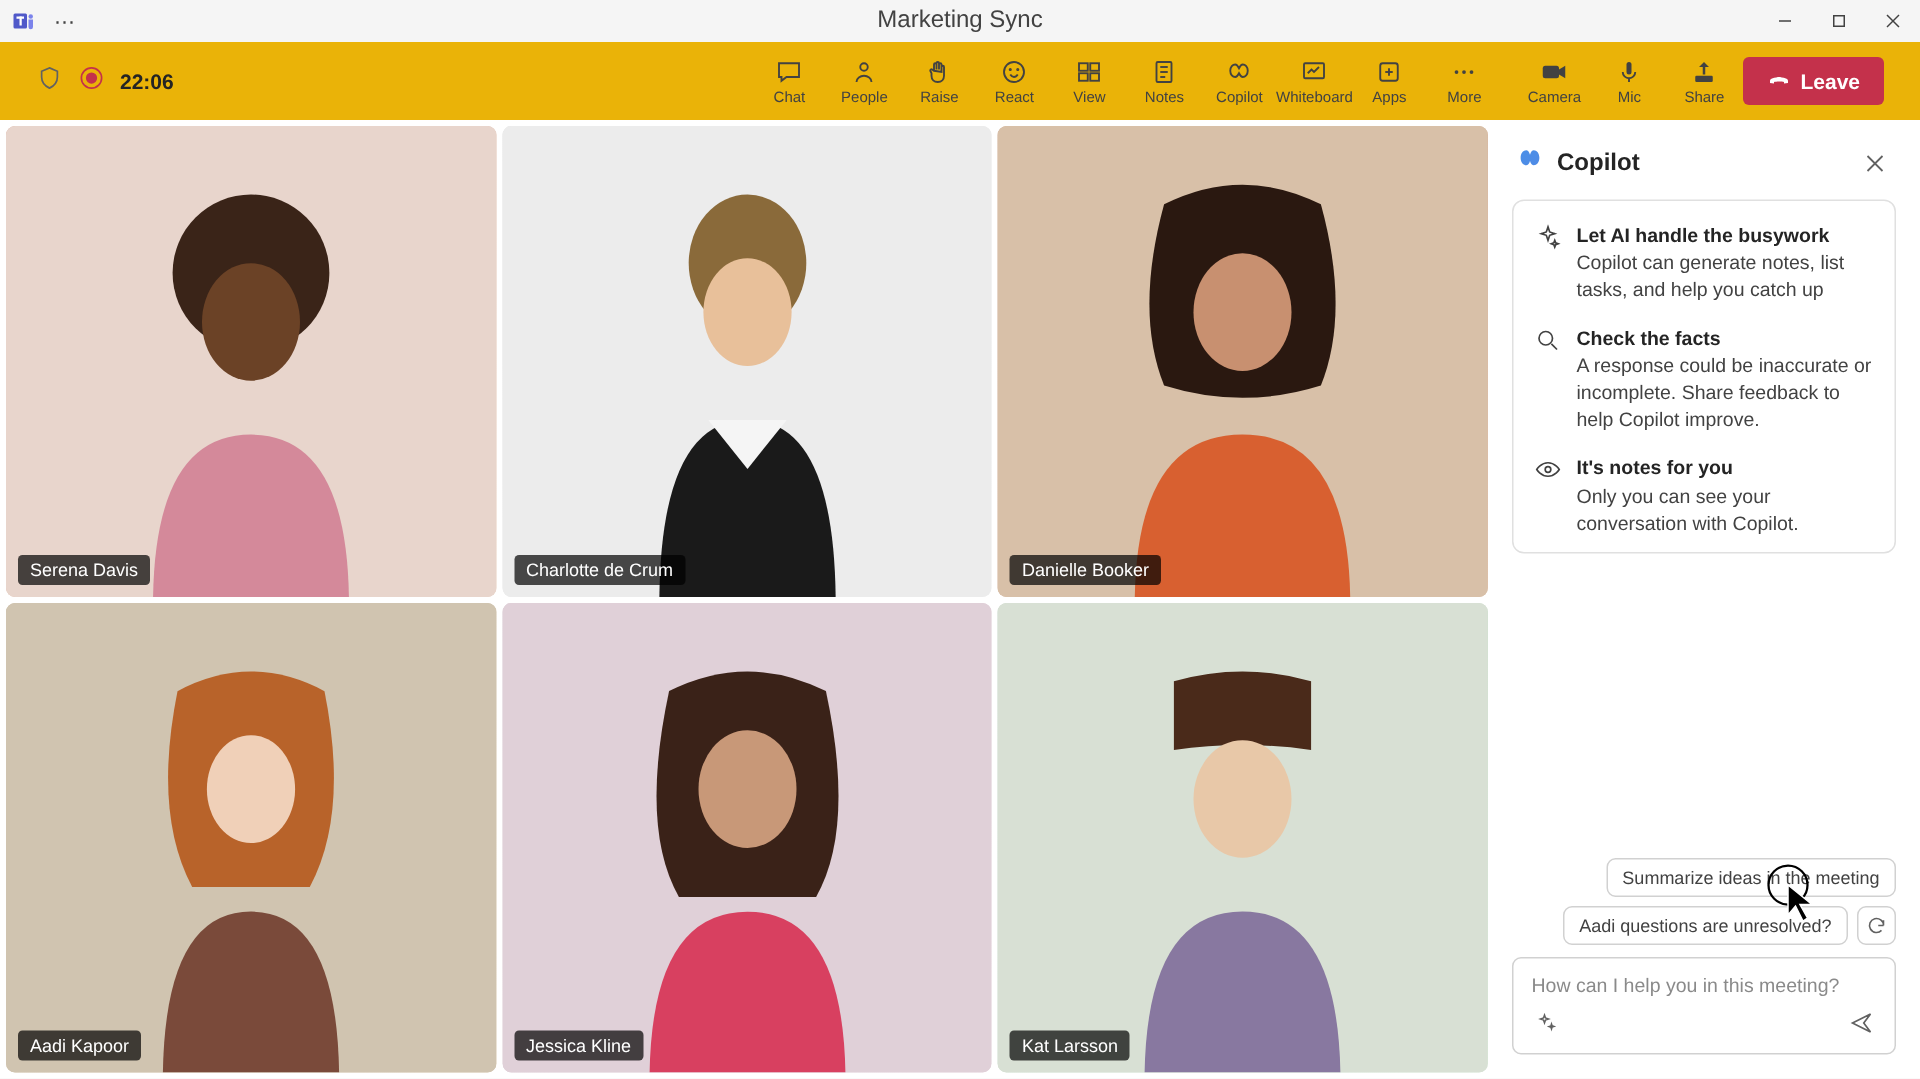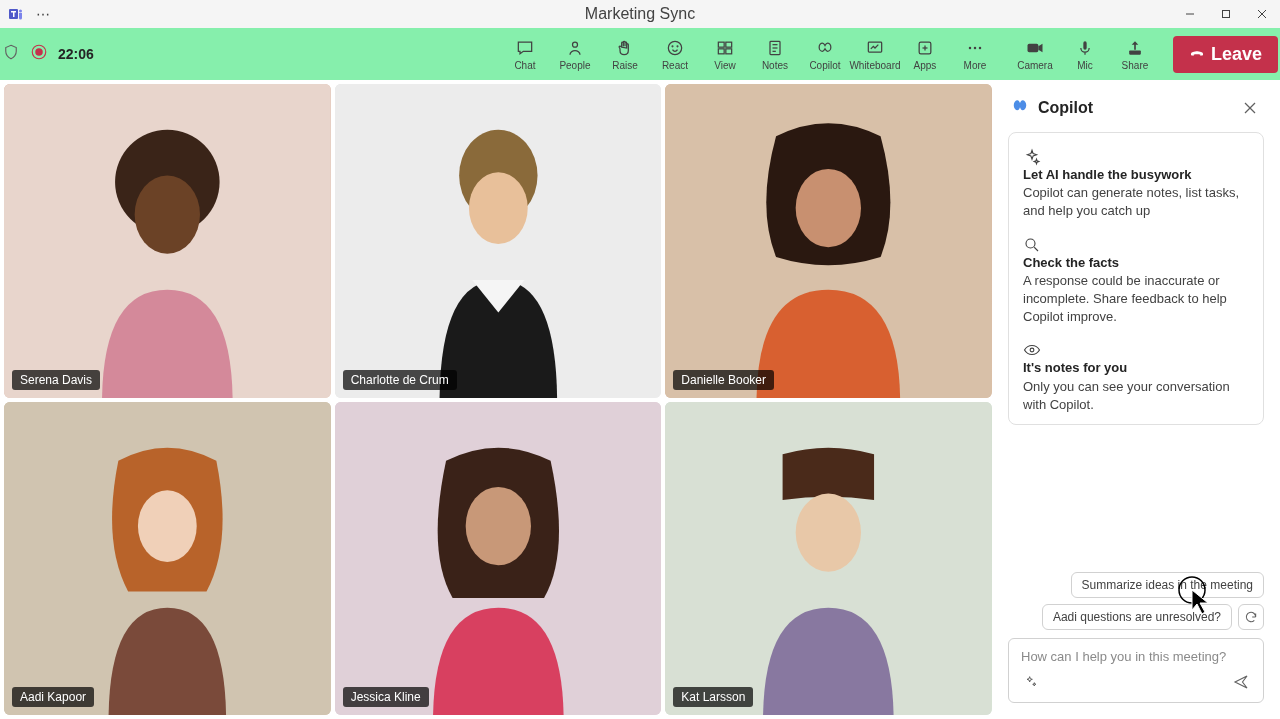--- a/index.html
+++ b/index.html
@@ -6,45 +6,45 @@
 html, body { width: 1280px; height: 719px; overflow: hidden; background: #f5f5f5; }
 
 .titlebar { height: 28px; display: flex; align-items: center; padding: 0 8px; background: #f5f5f5; position: relative; }
 .titlebar-left { display: flex; align-items: center; gap: 8px; }
 .app-icon { width: 16px; height: 16px; display: flex; align-items: center; justify-content: center; }
 .more-dots { font-size: 14px; color: #424242; cursor: pointer; padding: 2px 4px; }
 .titlebar-title { position: absolute; left: 50%; transform: translateX(-50%); font-size: 16px; color: #424242; }
 .window-controls { position: absolute; right: 0; top: 0; display: flex; }
 .win-ctrl { width: 36px; height: 28px; display: flex; align-items: center; justify-content: center; font-size: 12px; color: #424242; cursor: pointer; }
 
-.toolbar { height: 52px; display: flex; align-items: center; padding: 0 2px; background: #86efac; }
+.toolbar { height: 52px; display: flex; align-items: center; padding: 0 24px; background: #eab308; }
 .toolbar-left { display: flex; align-items: center; gap: 10px; }
 .shield-icon, .record-icon { width: 18px; height: 18px; }
 .timer { font-size: 14px; font-weight: 600; color: #242424; }
 .toolbar-spacer { flex: 1; }
 .toolbar-actions { display: flex; align-items: center; gap: 2px; }
 .tool-btn { display: flex; flex-direction: column; align-items: center; justify-content: center; width: 48px; height: 46px; cursor: pointer; border-radius: 4px; }
 .tool-btn .icon { width: 20px; height: 20px; display: flex; align-items: center; justify-content: center; color: #424242; }
 .tool-btn .label { font-size: 10px; color: #424242; margin-top: 2px; }
-.leave-btn { display: flex; align-items: center; gap: 6px; background: #c4314b; color: #fff; padding: 8px 16px; border-radius: 4px; font-size: 18px; font-weight: 600; cursor: pointer; margin-left: 12px; }
+.leave-btn { display: flex; align-items: center; gap: 6px; background: #c4314b; color: #fff; padding: 8px 16px; border-radius: 4px; font-size: 14px; font-weight: 600; cursor: pointer; margin-left: 0; }
 
 .content { display: flex; height: calc(719px - 28px - 52px); background: #fff; padding: 4px; gap: 4px; }
 
 .video-grid { flex: 1; display: grid; grid-template-columns: repeat(3, 1fr); grid-template-rows: repeat(2, 1fr); gap: 4px; }
 .video-tile { position: relative; border-radius: 6px; overflow: hidden; }
 .name-badge { position: absolute; bottom: 8px; left: 8px; background: rgba(0,0,0,0.7); color: #fff; font-size: 12px; padding: 3px 8px; border-radius: 3px; }
 
 .copilot-panel { width: 280px; display: flex; flex-direction: column; background: #fff; }
 .copilot-header { display: flex; align-items: center; padding: 12px 14px; gap: 8px; }
 .copilot-logo { width: 20px; height: 20px; }
 .copilot-title { font-size: 16px; font-weight: 600; color: #242424; flex: 1; }
 .copilot-close { width: 24px; height: 24px; display: flex; align-items: center; justify-content: center; cursor: pointer; color: #616161; border-radius: 4px; }
 
 .copilot-card { margin: 0 12px; border: 1px solid #e0e0e0; border-radius: 8px; padding: 14px 14px 10px; }
-.card-item { display: flex; margin-bottom: 14px; flex-direction: column; }
+.card-item { display: flex; gap: 10px; margin-bottom: 14px; }
 .card-item:last-child { margin-bottom: 0; }
 .card-item-icon { width: 18px; height: 18px; flex-shrink: 0; color: #424242; margin-top: 1px; }
 .card-item-text { font-size: 13px; line-height: 1.4; color: #424242; }
 .card-item-title { font-weight: 600; color: #242424; }
 
 .copilot-spacer { flex: 1; }
 .suggestions { padding: 0 12px 8px; display: flex; flex-direction: column; align-items: flex-end; gap: 6px; }
 .suggestion-row { display: flex; gap: 6px; align-items: center; }
 .suggestion-chip { border: 1px solid #d1d1d1; border-radius: 6px; padding: 5px 10px; font-size: 12px; color: #424242; cursor: pointer; background: #fff; }
 .refresh-btn { width: 26px; height: 26px; border: 1px solid #d1d1d1; border-radius: 6px; display: flex; align-items: center; justify-content: center; cursor: pointer; color: #616161; }

